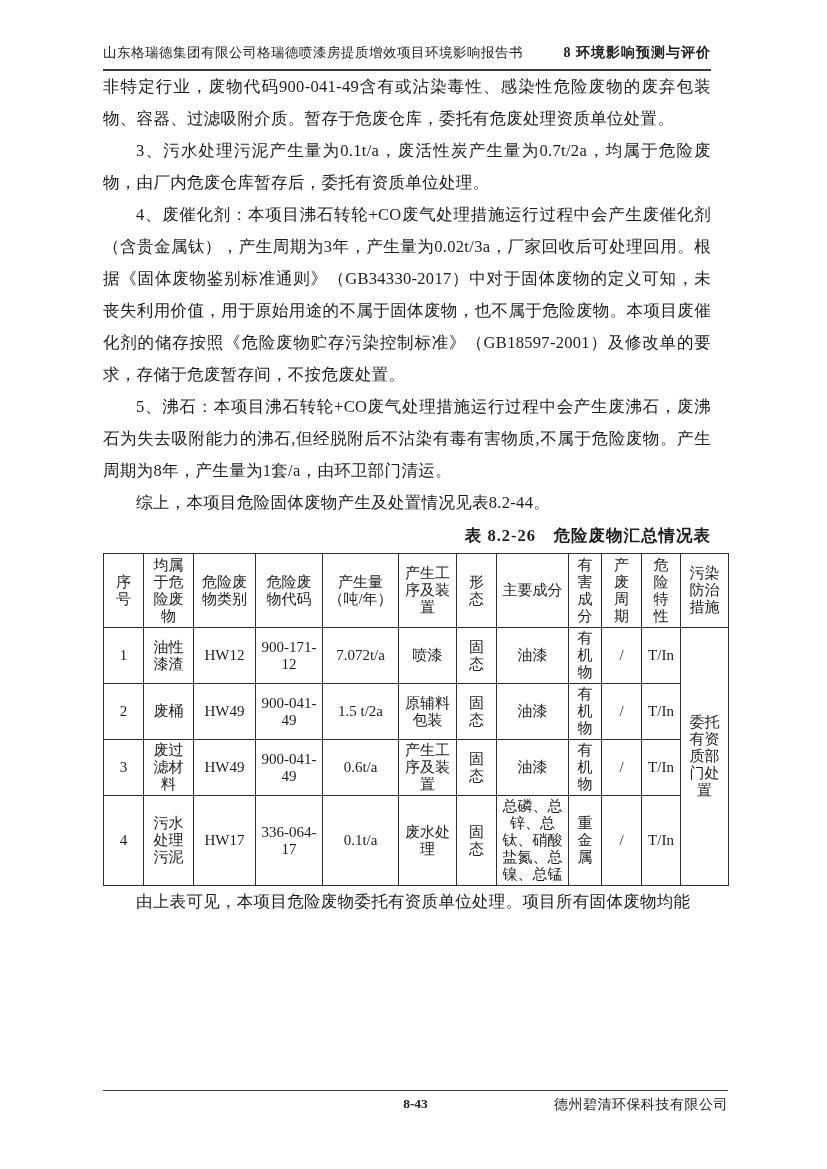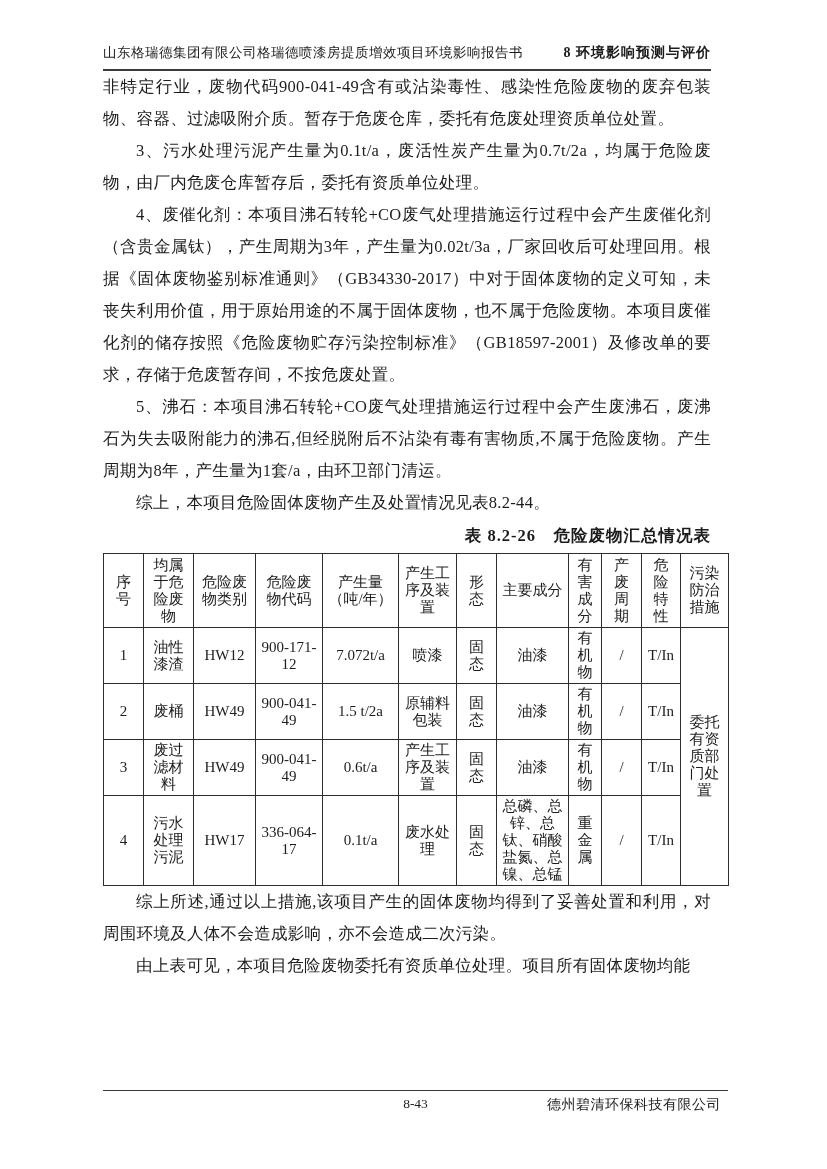--- a/index.html
+++ b/index.html
@@ -41,24 +41,24 @@
   }
   table.waste-table th { height:74px; }
   table.waste-table td { height:55px; }
 
   .doc-footer {
     position:absolute; top:1090px; left:103px; width:625px;
     border-top:1.5px solid #3a3a3a; padding-top:5px;
   }
   .doc-footer .frow { position:relative; height:20px; }
   .doc-footer .page-num {
-    position:absolute; left:0; right:0; text-align:center; font-size:13.5px;
+    position:absolute; left:0; right:0; text-align:center; font-size:13.5px;font-weight:bold;
   }
   .doc-footer .company {
-    position:absolute; right:7px; font-size:14px; letter-spacing:0.5px;
+    position:absolute; right:0; font-size:14px; letter-spacing:0.5px;
   }
 </style>
 </head>
 <body>
 
 <div class="page">
 
   <div class="doc-header">
     <span class="hleft">山东格瑞德集团有限公司格瑞德喷漆房提质增效项目环境影响报告书</span>
     <span class="hright">8 环境影响预测与评价</span>
@@ -154,21 +154,20 @@
             <td>废水处理</td>
             <td>固态</td>
             <td>总磷、总锌、总钛、硝酸盐氮、总镍、总锰</td>
             <td>重金属</td>
             <td>/</td>
             <td>T/In</td>
           </tr>
         </tbody>
     </table>
 
-    <p class="body-text indent">综上所述,通过以上措施,该项目产生的固体废物均得到了妥善处置和利用，对周围环境及人体不会造成影响，亦不会造成二次污染。</p>
     <p class="body-text indent">由上表可见，本项目危险废物委托有资质单位处理。项目所有固体废物均能</p>
   </div>
 
   <div class="doc-footer">
     <div class="frow">
       <span class="page-num">8-43</span>
       <span class="company">德州碧清环保科技有限公司</span>
     </div>
   </div>
 

